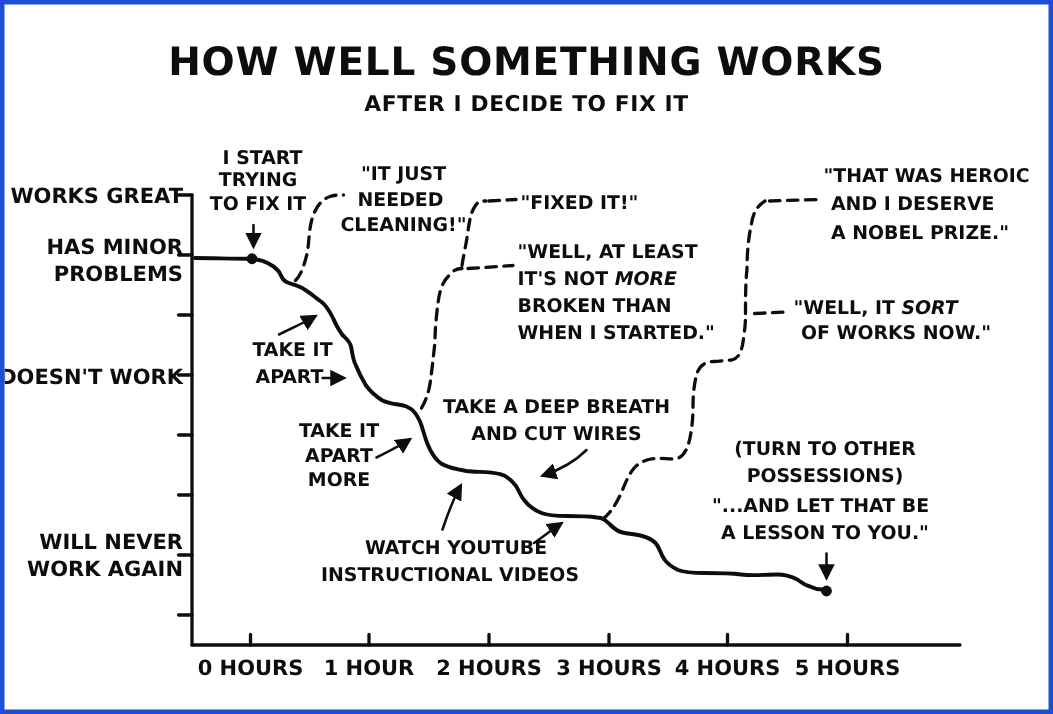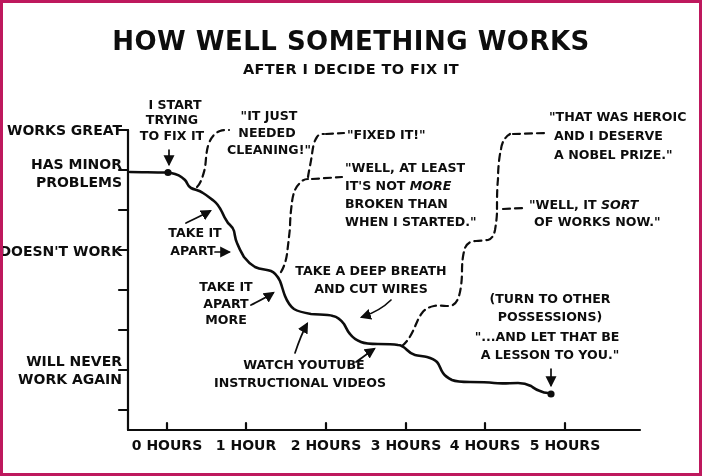--- a/index.html
+++ b/index.html
@@ -1,21 +1,21 @@
 <!DOCTYPE html>
 <html><head>
 <meta charset="utf-8">
 <style>
   html,body{margin:0;padding:0;background:#fff;}
   .stage{
     position:relative;
     width:702px;height:476px;
     box-sizing:border-box;
     background:#fff;
-    border:3px solid #be185d;
+    border:3px solid #1d4ed8;
     overflow:hidden;
     font-family:"DejaVu Sans", sans-serif;
   }
   svg{display:block;}
   text{fill:#0d0d0d;font-family:"DejaVu Sans", sans-serif;}
   .t-title{font-size:26px;letter-spacing:.5px;font-weight:bold;}
   .t-sub{font-size:14.5px;letter-spacing:.4px;font-weight:bold;}
   .t-axis{font-size:14px;font-weight:bold;}
   .t-ann{font-size:12.6px;font-weight:bold;}
   .it{font-style:italic;}

